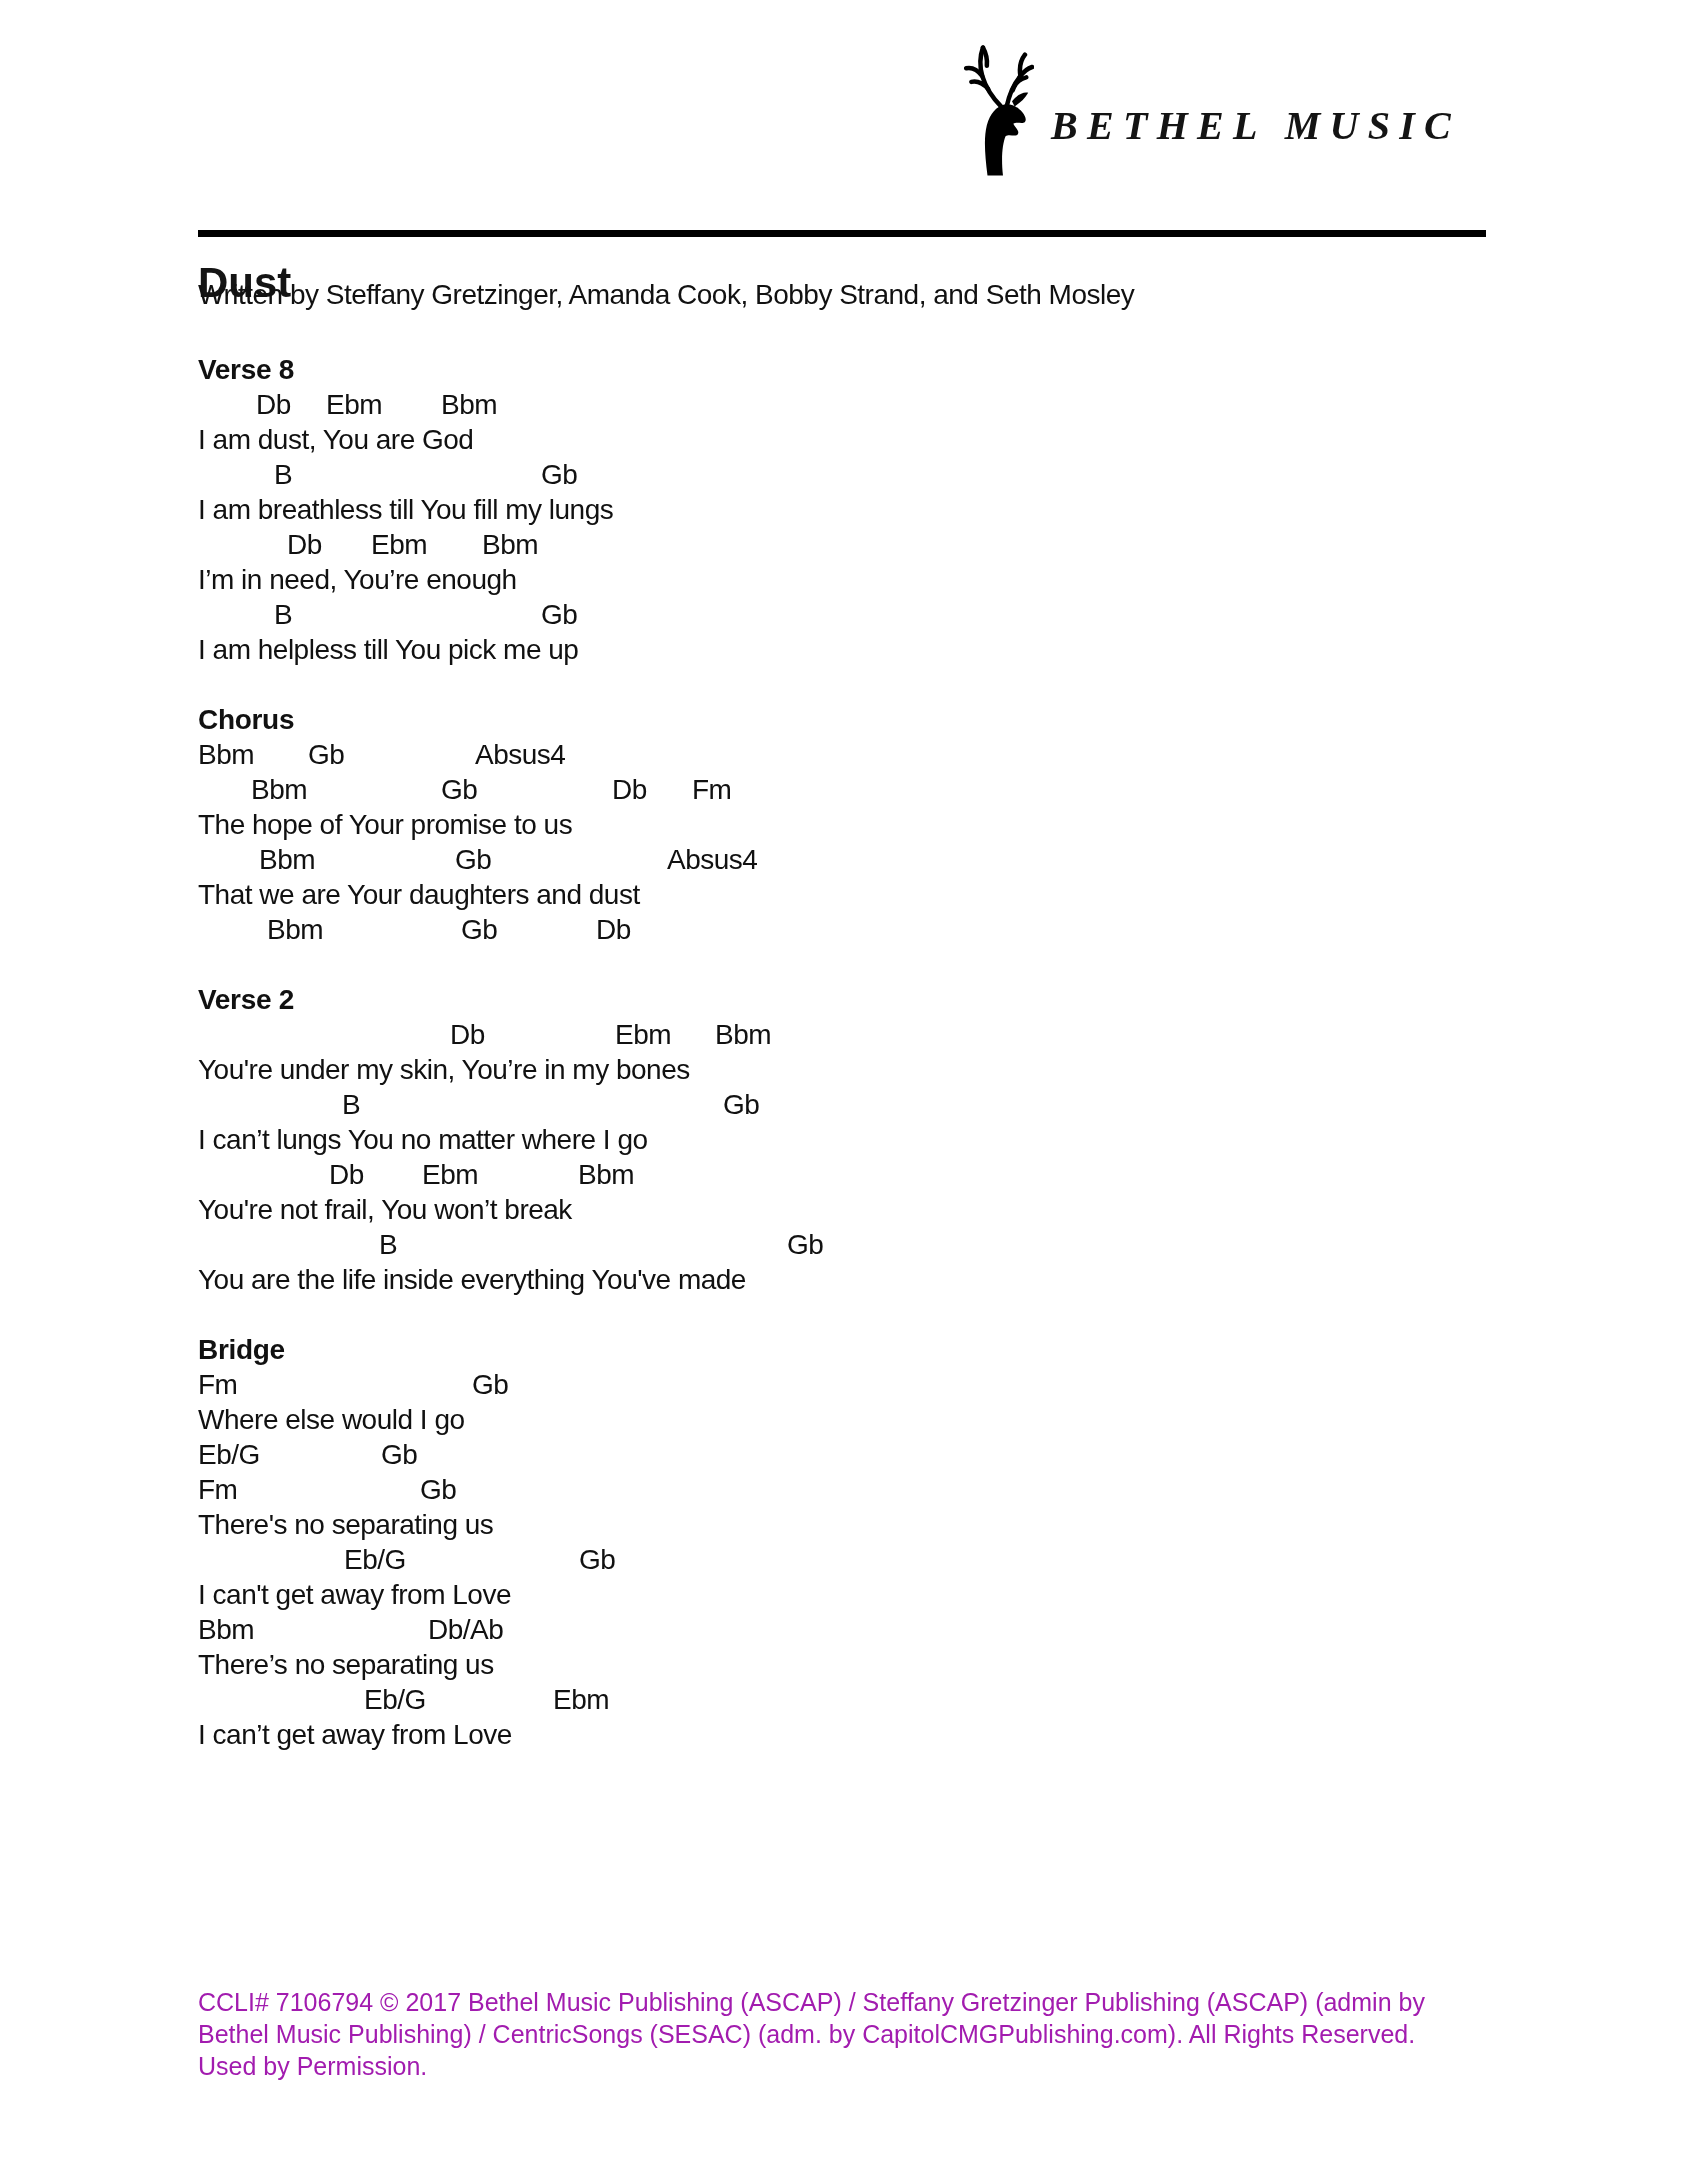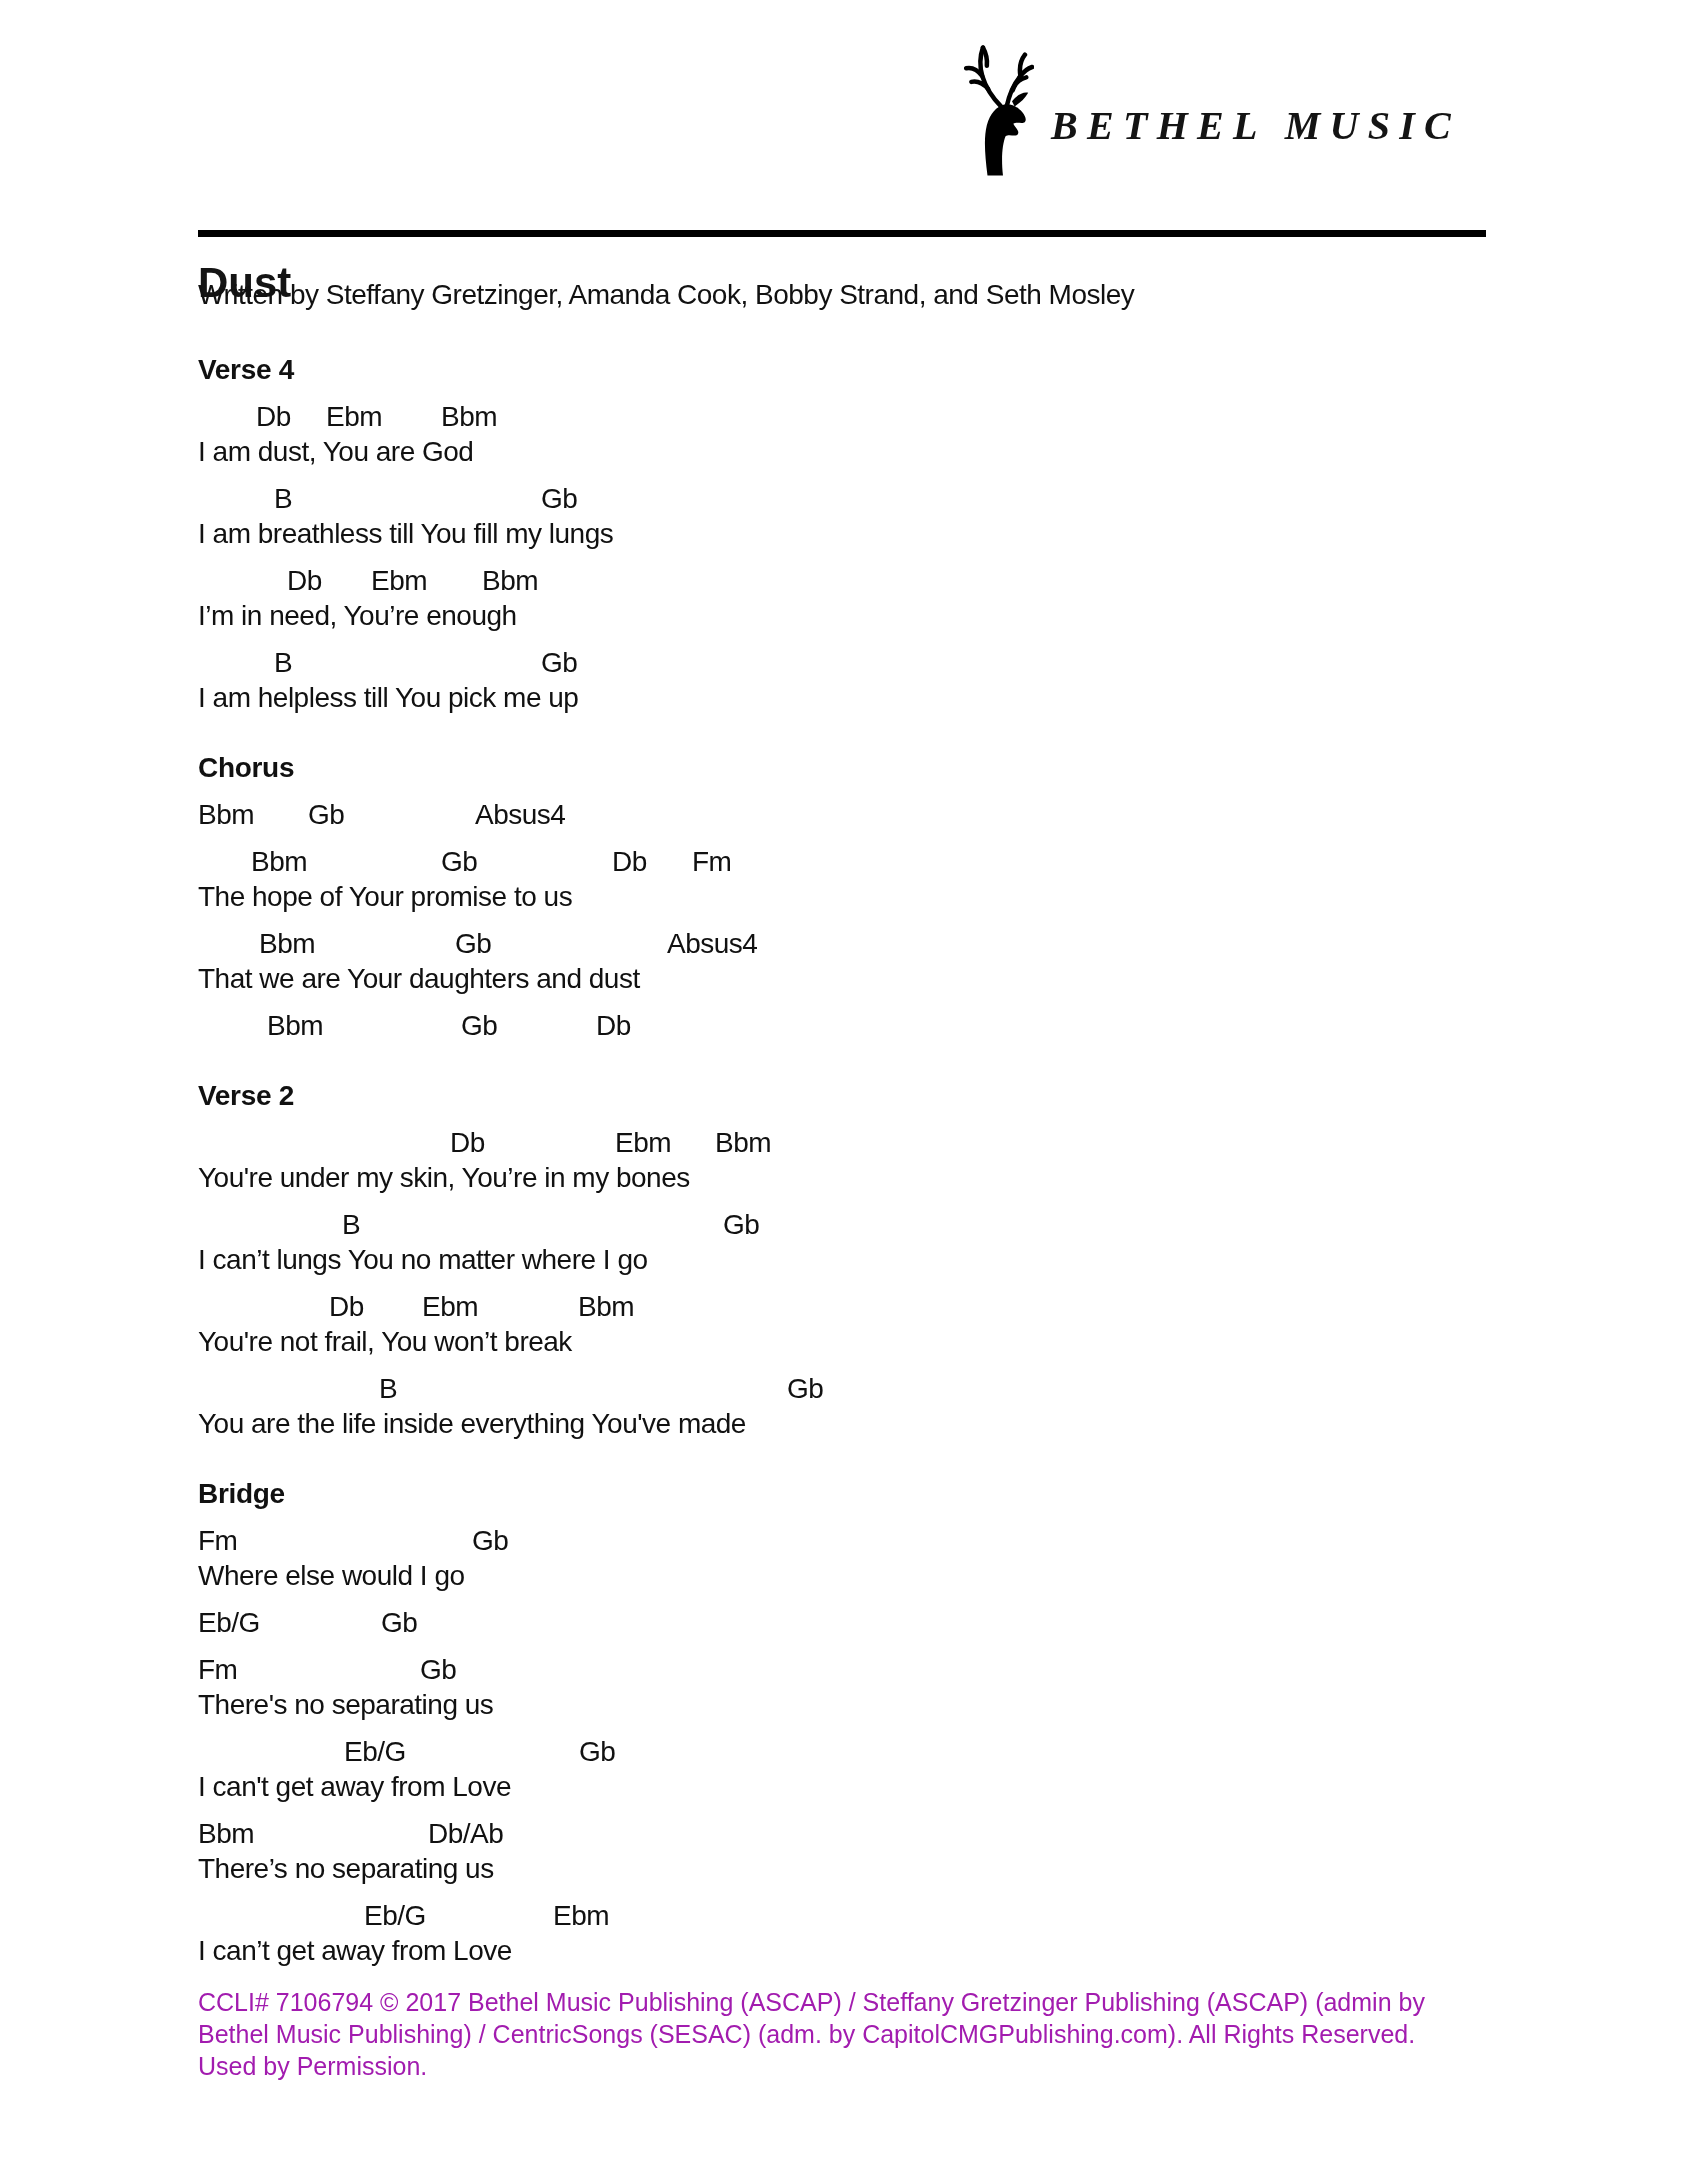--- a/index.html
+++ b/index.html
@@ -27,21 +27,21 @@
     font-size:42px;font-weight:bold;line-height:1;letter-spacing:0;
     color:#141414;
   }
   .byline{
     position:absolute;left:198px;top:281px;
     font-size:28px;line-height:1;letter-spacing:-0.5px;
   }
   .song{position:absolute;left:198px;top:352px;width:1297px;}
   .line{height:35px;line-height:35px;font-size:28px;letter-spacing:-0.5px;white-space:pre;}
   .heading{font-weight:bold;letter-spacing:-0.3px;}
-  .chord-line{position:relative;margin-top:12px;}
+  .chord-line{position:relative;}
   .chord{position:absolute;top:0;line-height:35px;}
   .footer{
     position:absolute;left:198px;top:1986px;
     font-family:Liberation Sans, sans-serif;font-size:25px;color:#a21caf;
   }
   .fline{height:32px;line-height:32px;white-space:pre;}
 </style>
 </head>
 <body>
 
@@ -63,21 +63,21 @@
   </svg>
   <span class="brand">BETHEL MUSIC</span>
 </div>
 
 <div class="rule"></div>
 
 <h1 class="title">Dust</h1>
 <div class="byline">Written by Steffany Gretzinger, Amanda Cook, Bobby Strand, and Seth Mosley</div>
 
 <main class="song">
-    <div class="line heading">Verse 4</div>
+    <div class="line heading">Verse 8</div>
     <div class="line chord-line"><span class="chord" style="left: 58px;">Db</span><span class="chord" style="left: 128px;">Ebm</span><span class="chord" style="left: 243px;">Bbm</span></div>
     <div class="line lyric-line">I am dust, You are God</div>
     <div class="line chord-line"><span class="chord" style="left: 76px;">B</span><span class="chord" style="left: 343px;">Gb</span></div>
     <div class="line lyric-line">I am breathless till You fill my lungs</div>
     <div class="line chord-line"><span class="chord" style="left: 89px;">Db</span><span class="chord" style="left: 173px;">Ebm</span><span class="chord" style="left: 284px;">Bbm</span></div>
     <div class="line lyric-line">I’m in need, You’re enough</div>
     <div class="line chord-line"><span class="chord" style="left: 76px;">B</span><span class="chord" style="left: 343px;">Gb</span></div>
     <div class="line lyric-line">I am helpless till You pick me up</div>
     <div class="line"></div>
     <div class="line heading">Chorus</div>

